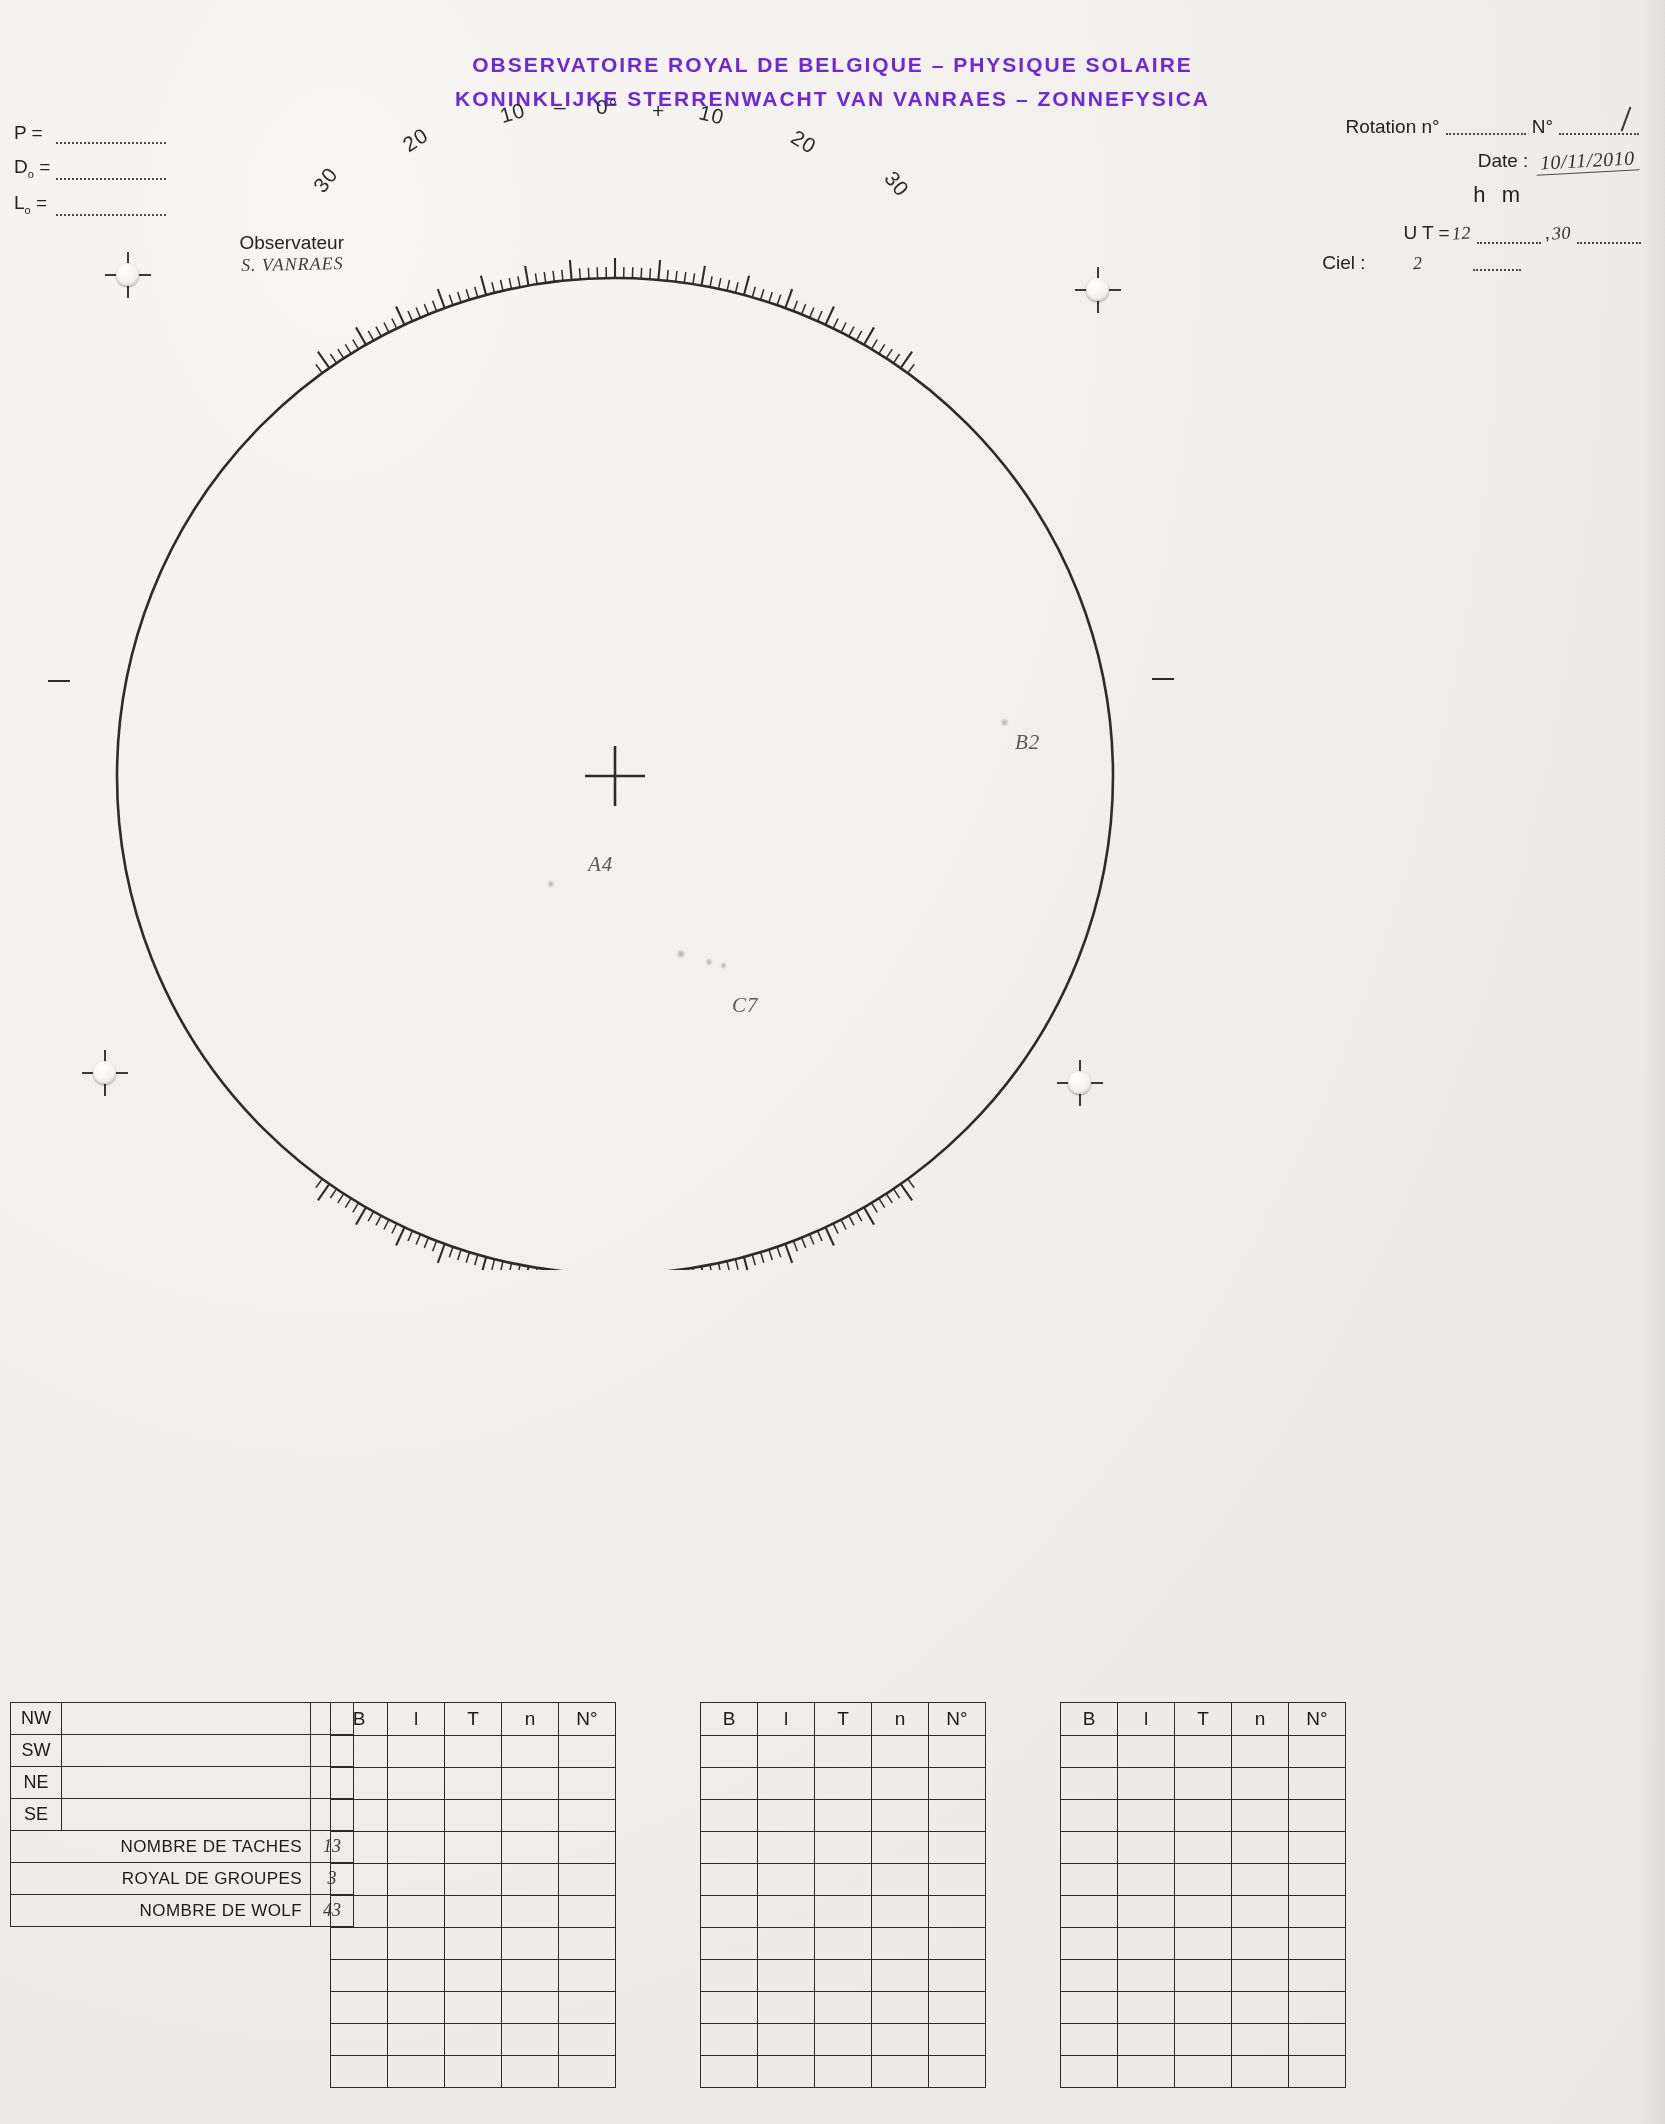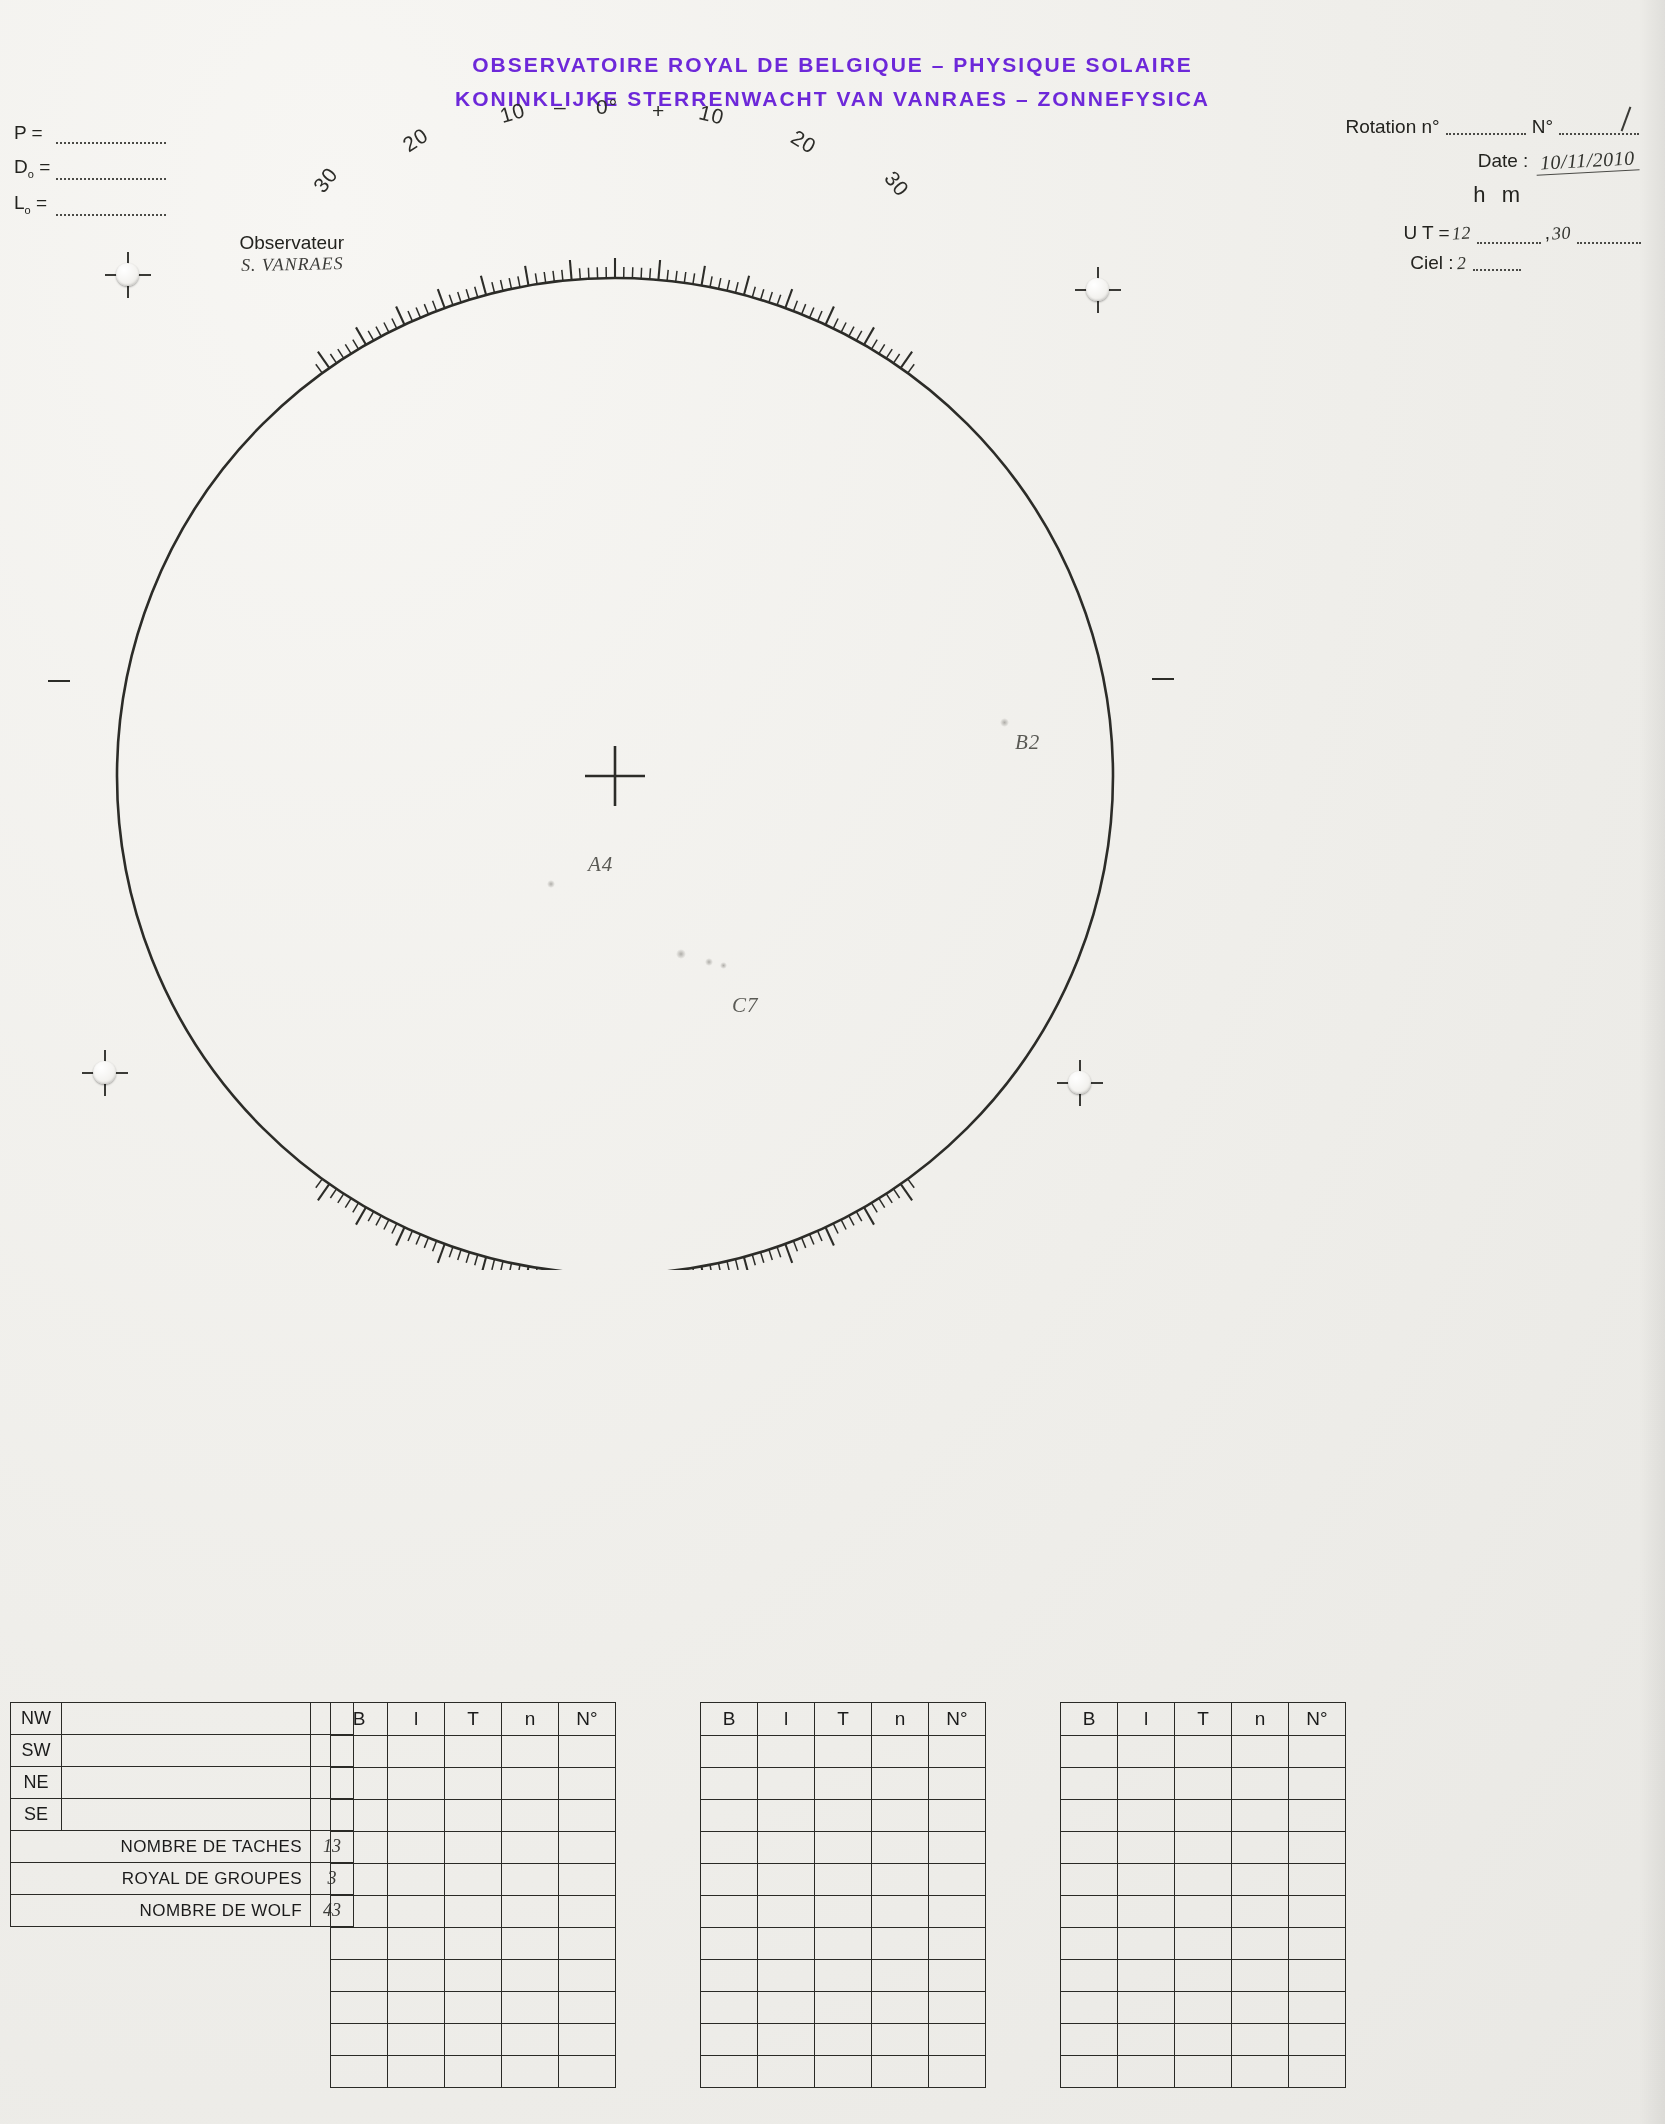--- a/index.html
+++ b/index.html
@@ -198,21 +198,21 @@
     <span>h   m</span>
   </div>
   <div class="rp-row ut-row">
     <span class="rp-label">U T =</span>
     <span class="hand hw-small" style="margin:0 2px;">12</span>
     <span class="ut-dots"></span>
     <span>,</span>
     <span class="hand hw-small" style="margin:0 2px;">30</span>
     <span class="ut-dots"></span>
   </div>
-  <div class="rp-row" style="padding-right:120px;">
+  <div class="rp-row" style="padding-right:120px;gap:44px;">
     <span class="rp-label">Ciel :</span>
     <span class="hand hw-small" style="margin:0 3px;">2</span>
     <span class="ut-dots" style="width:48px;"></span>
   </div>
 </div>
 
 <div id="disk-area">
   <svg id="disk-svg" width="1160" height="1170" viewBox="0 0 1160 1170">
 
     <circle cx="555" cy="676" r="498" fill="none" stroke="#2c2c28" stroke-width="2.6"></circle>

